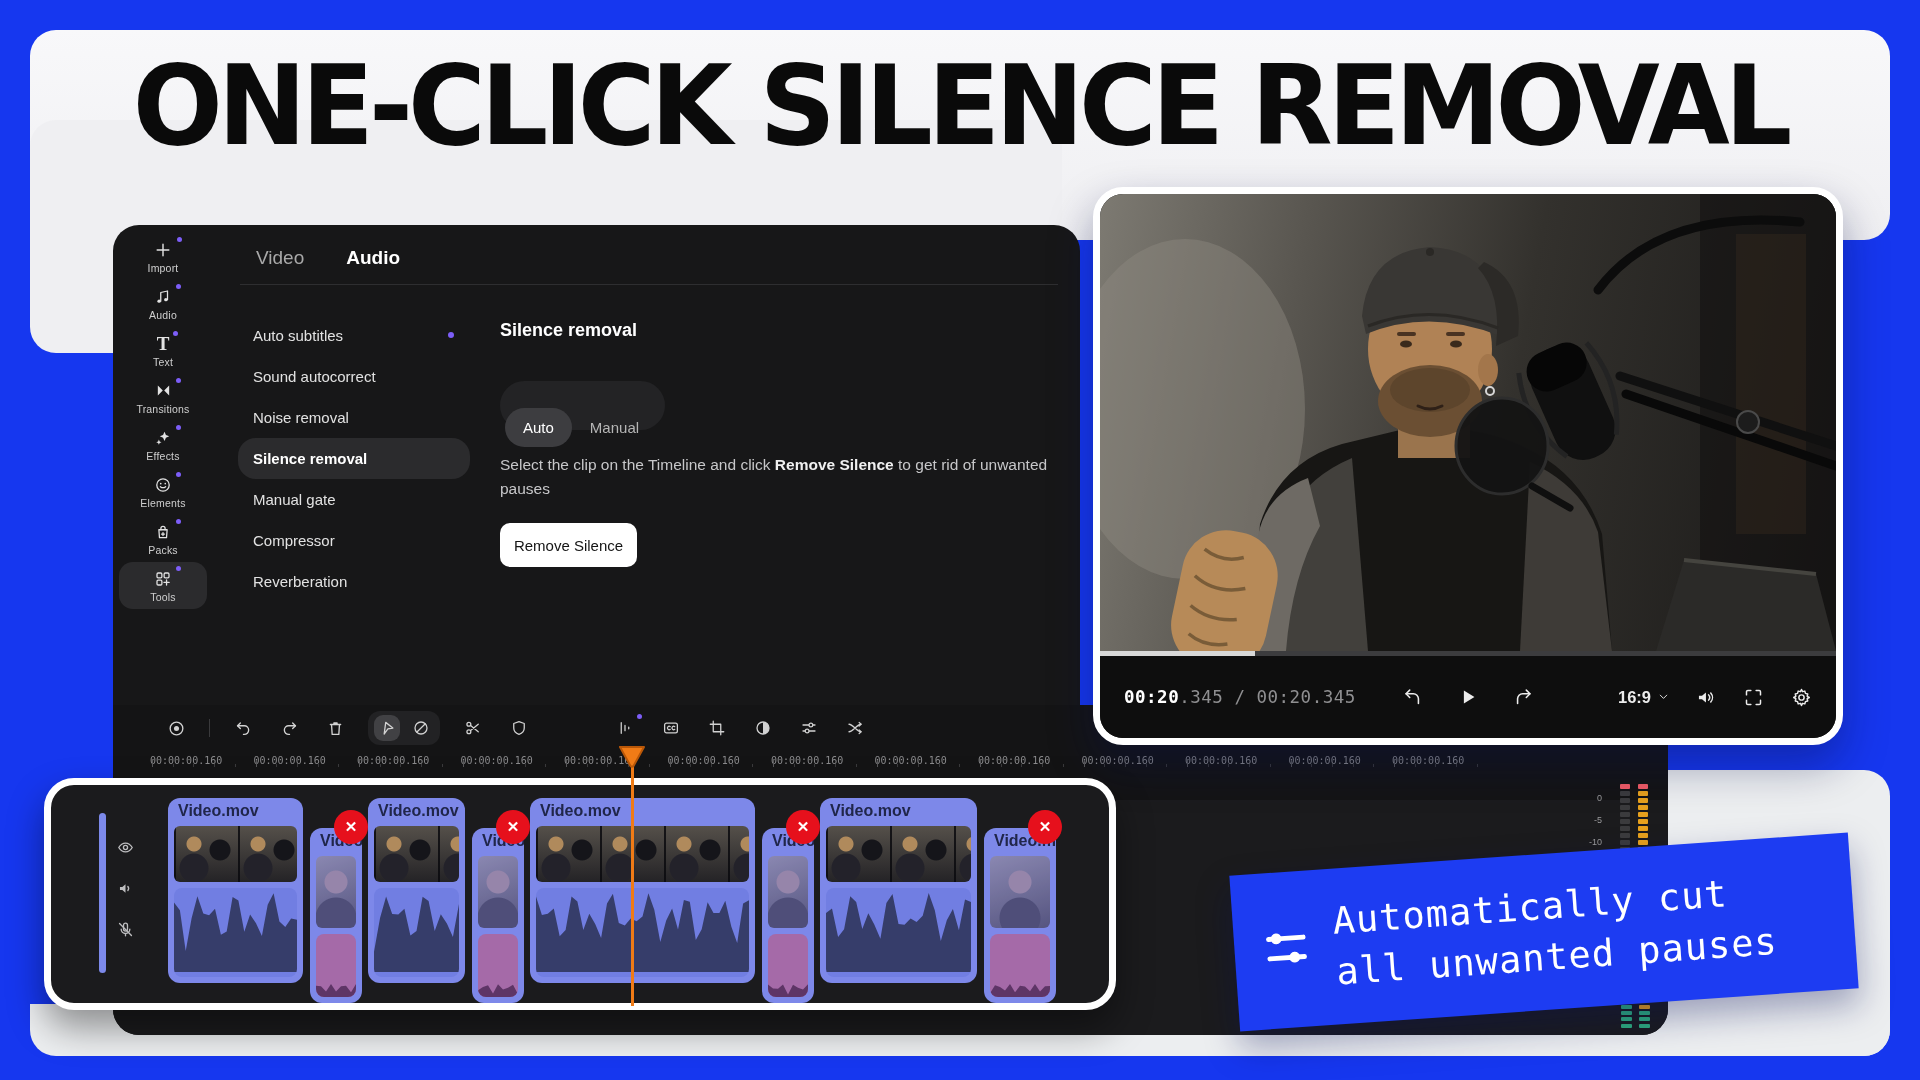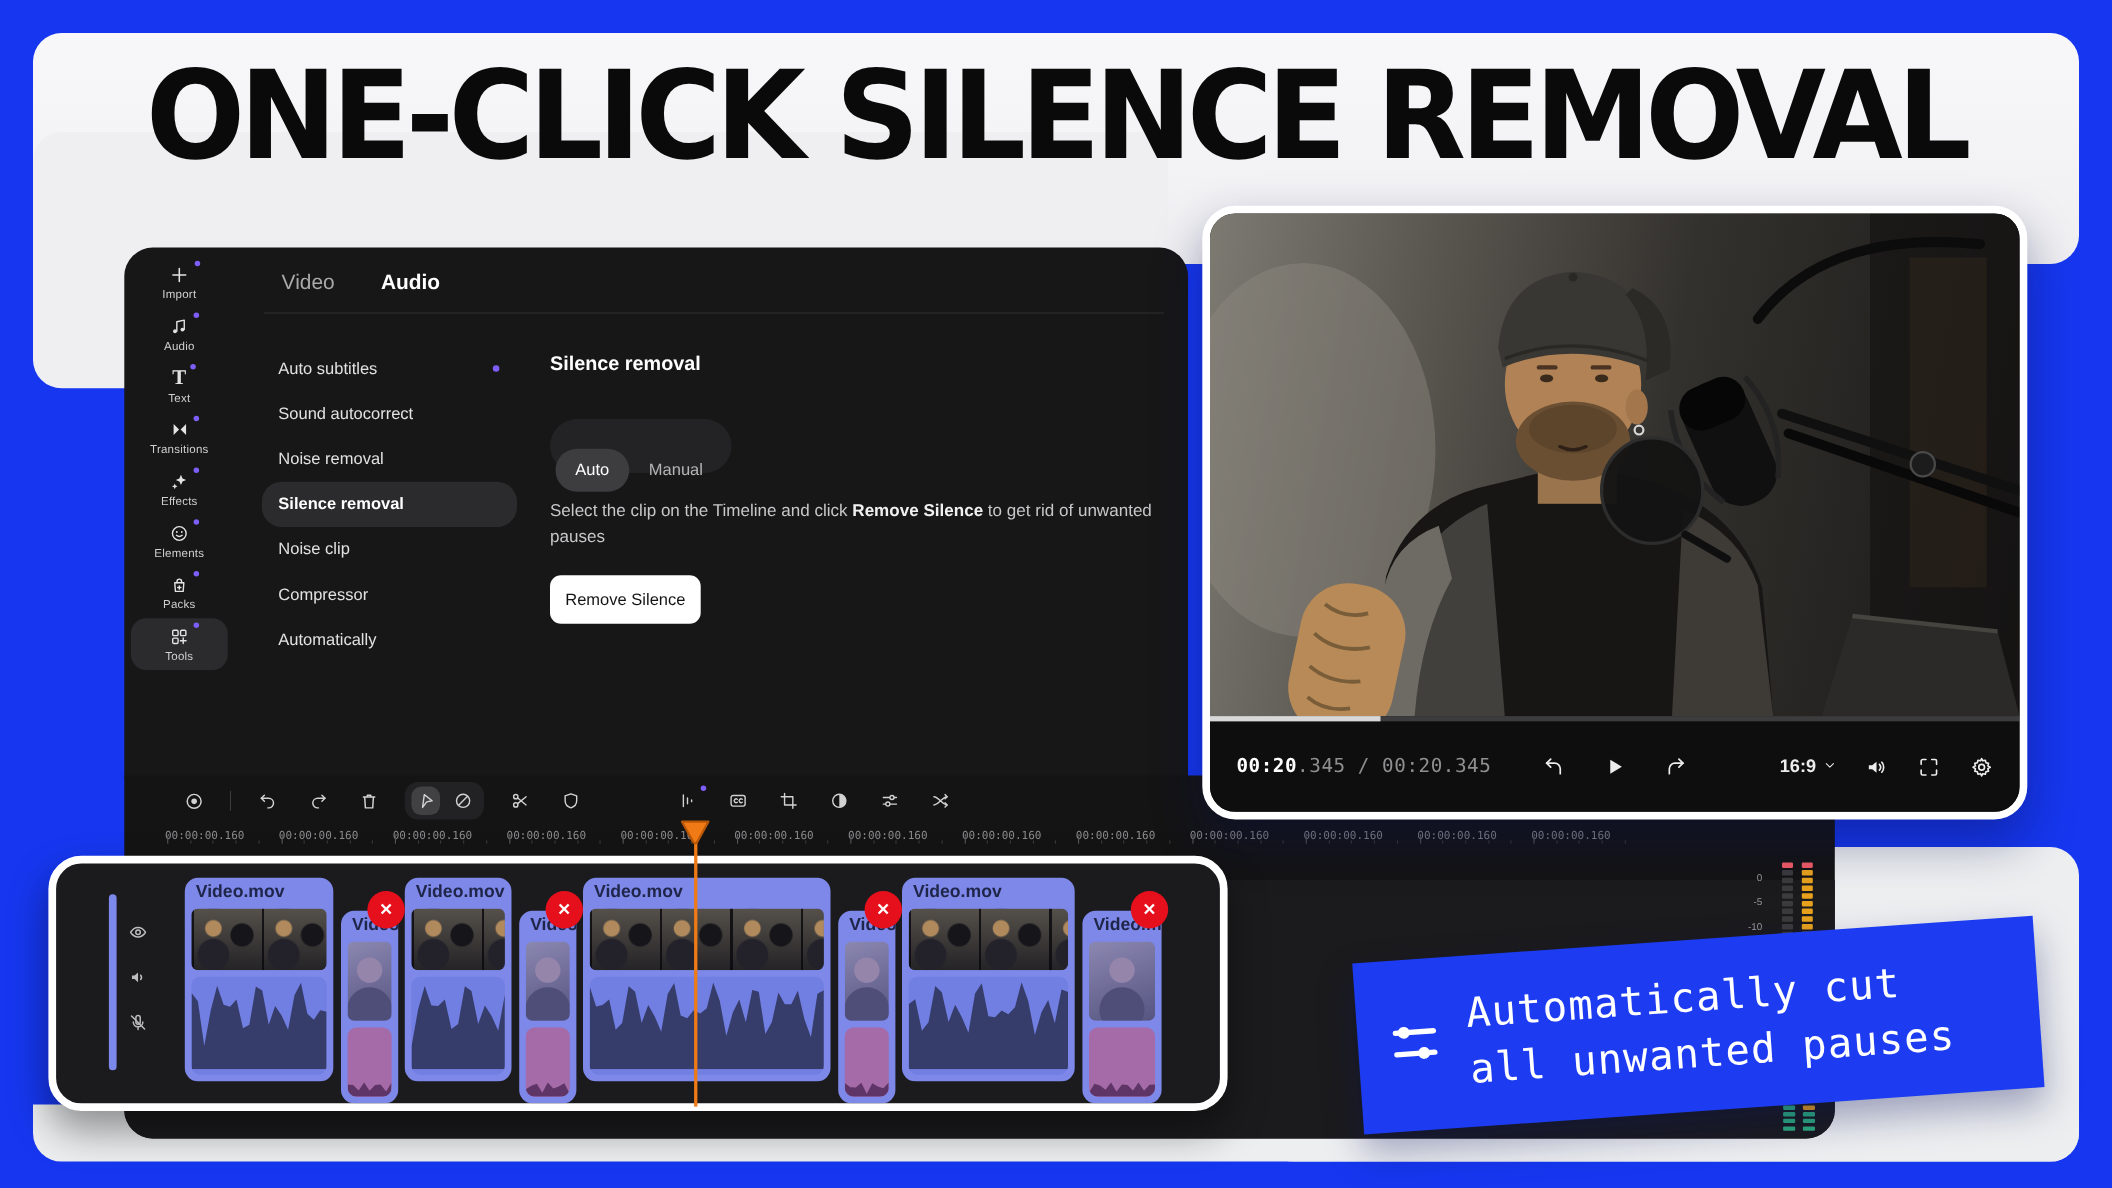--- a/index.html
+++ b/index.html
@@ -223,23 +223,23 @@
     <div class="tabs">
         <span class="tab">Video</span>
         <span class="tab active">Audio</span>
       </div>
     <div class="tabline"></div>
     <div class="menu">
         <div class="menu-item">Auto subtitles<i class="mdot"></i></div>
         <div class="menu-item">Sound autocorrect</div>
         <div class="menu-item">Noise removal</div>
         <div class="menu-item active">Silence removal</div>
-        <div class="menu-item">Noise clip</div>
+        <div class="menu-item">Manual gate</div>
         <div class="menu-item">Compressor</div>
-        <div class="menu-item">Automatically</div>
+        <div class="menu-item">Reverberation</div>
       </div>
 
     <div class="detail">
       <div class="d-title">Silence removal</div>
       <div class="seg">
           <span class="seg-btn active">Auto</span>
           <span class="seg-btn">Manual</span>
         </div>
       <div class="d-desc">
         <span>Select the clip on the Timeline and click </span><b>Remove Silence</b><span> to get rid of unwanted pauses</span>

